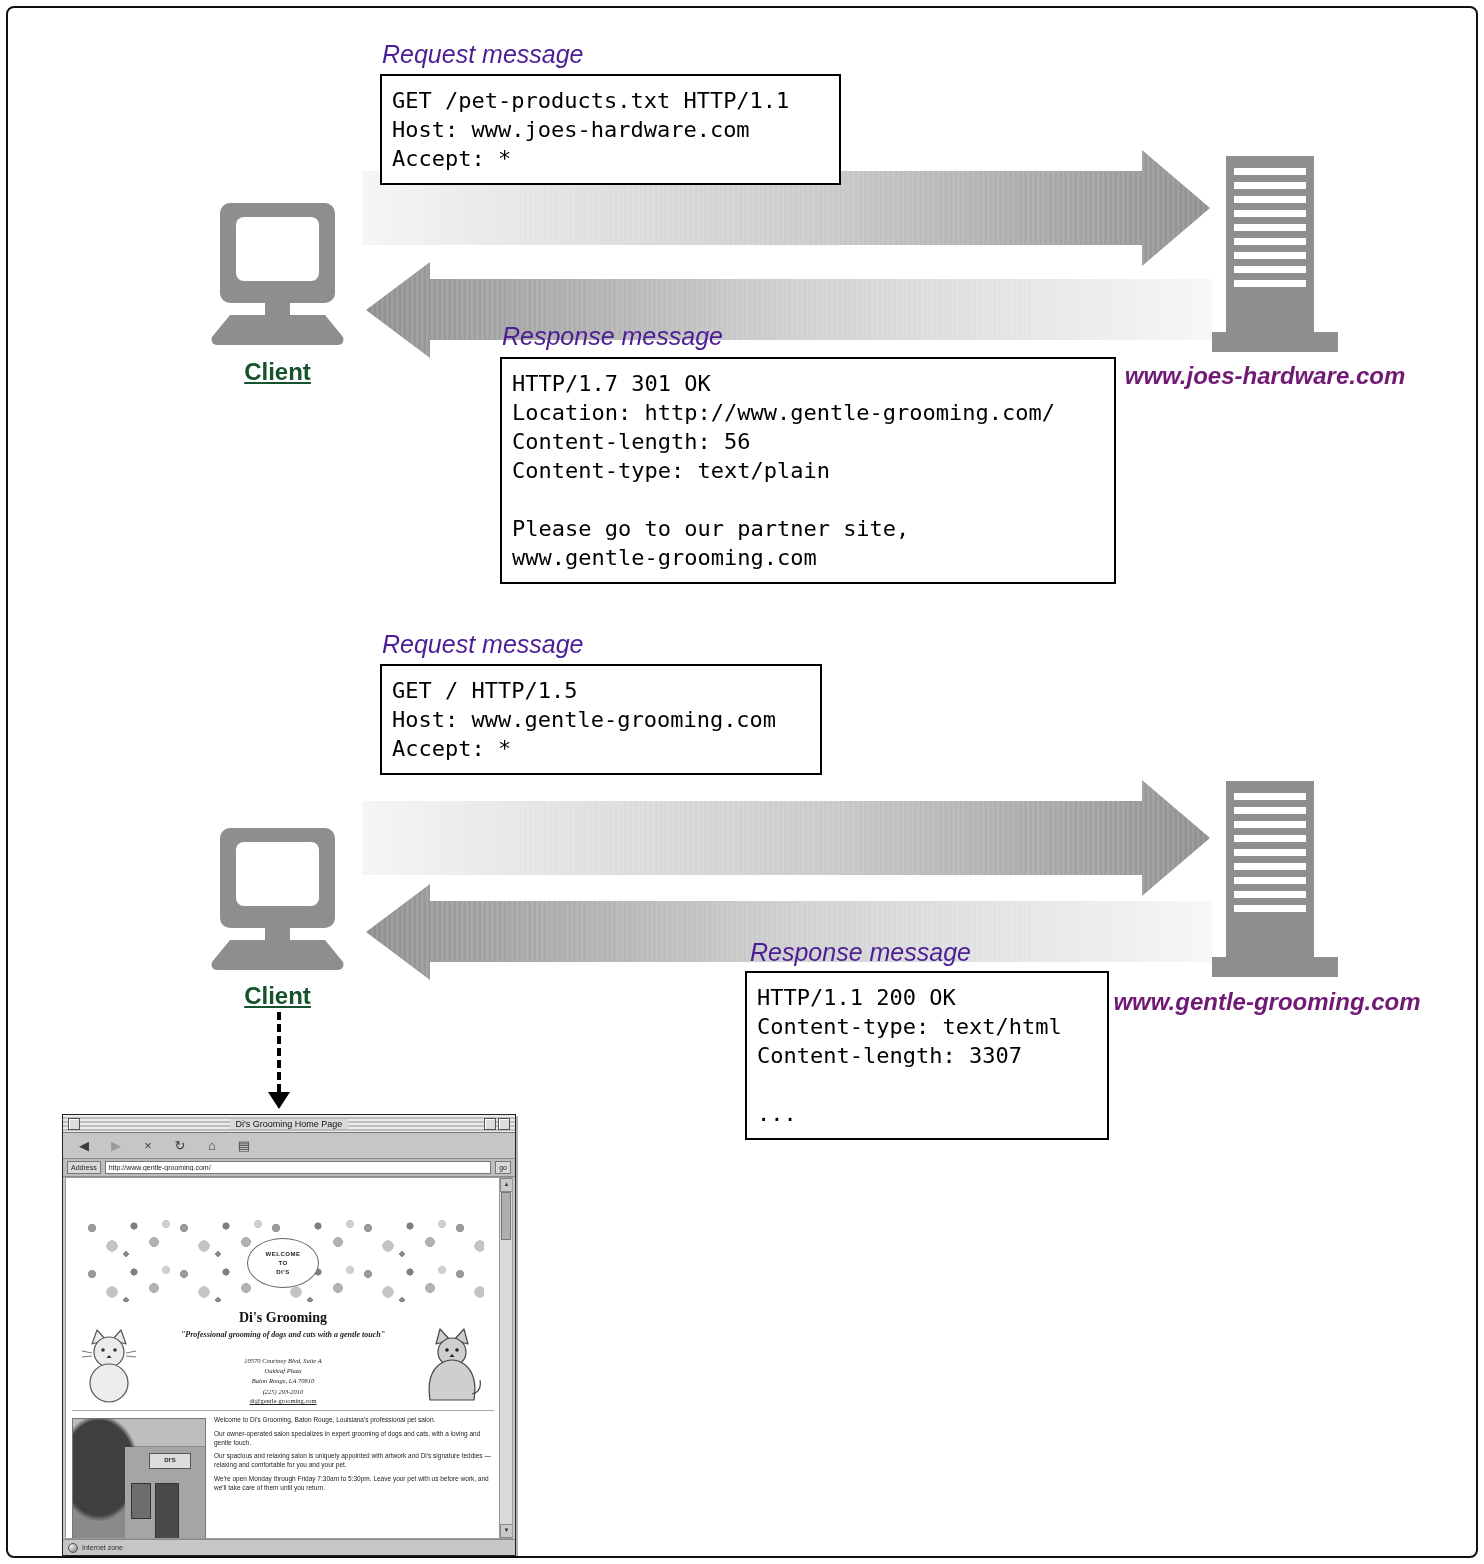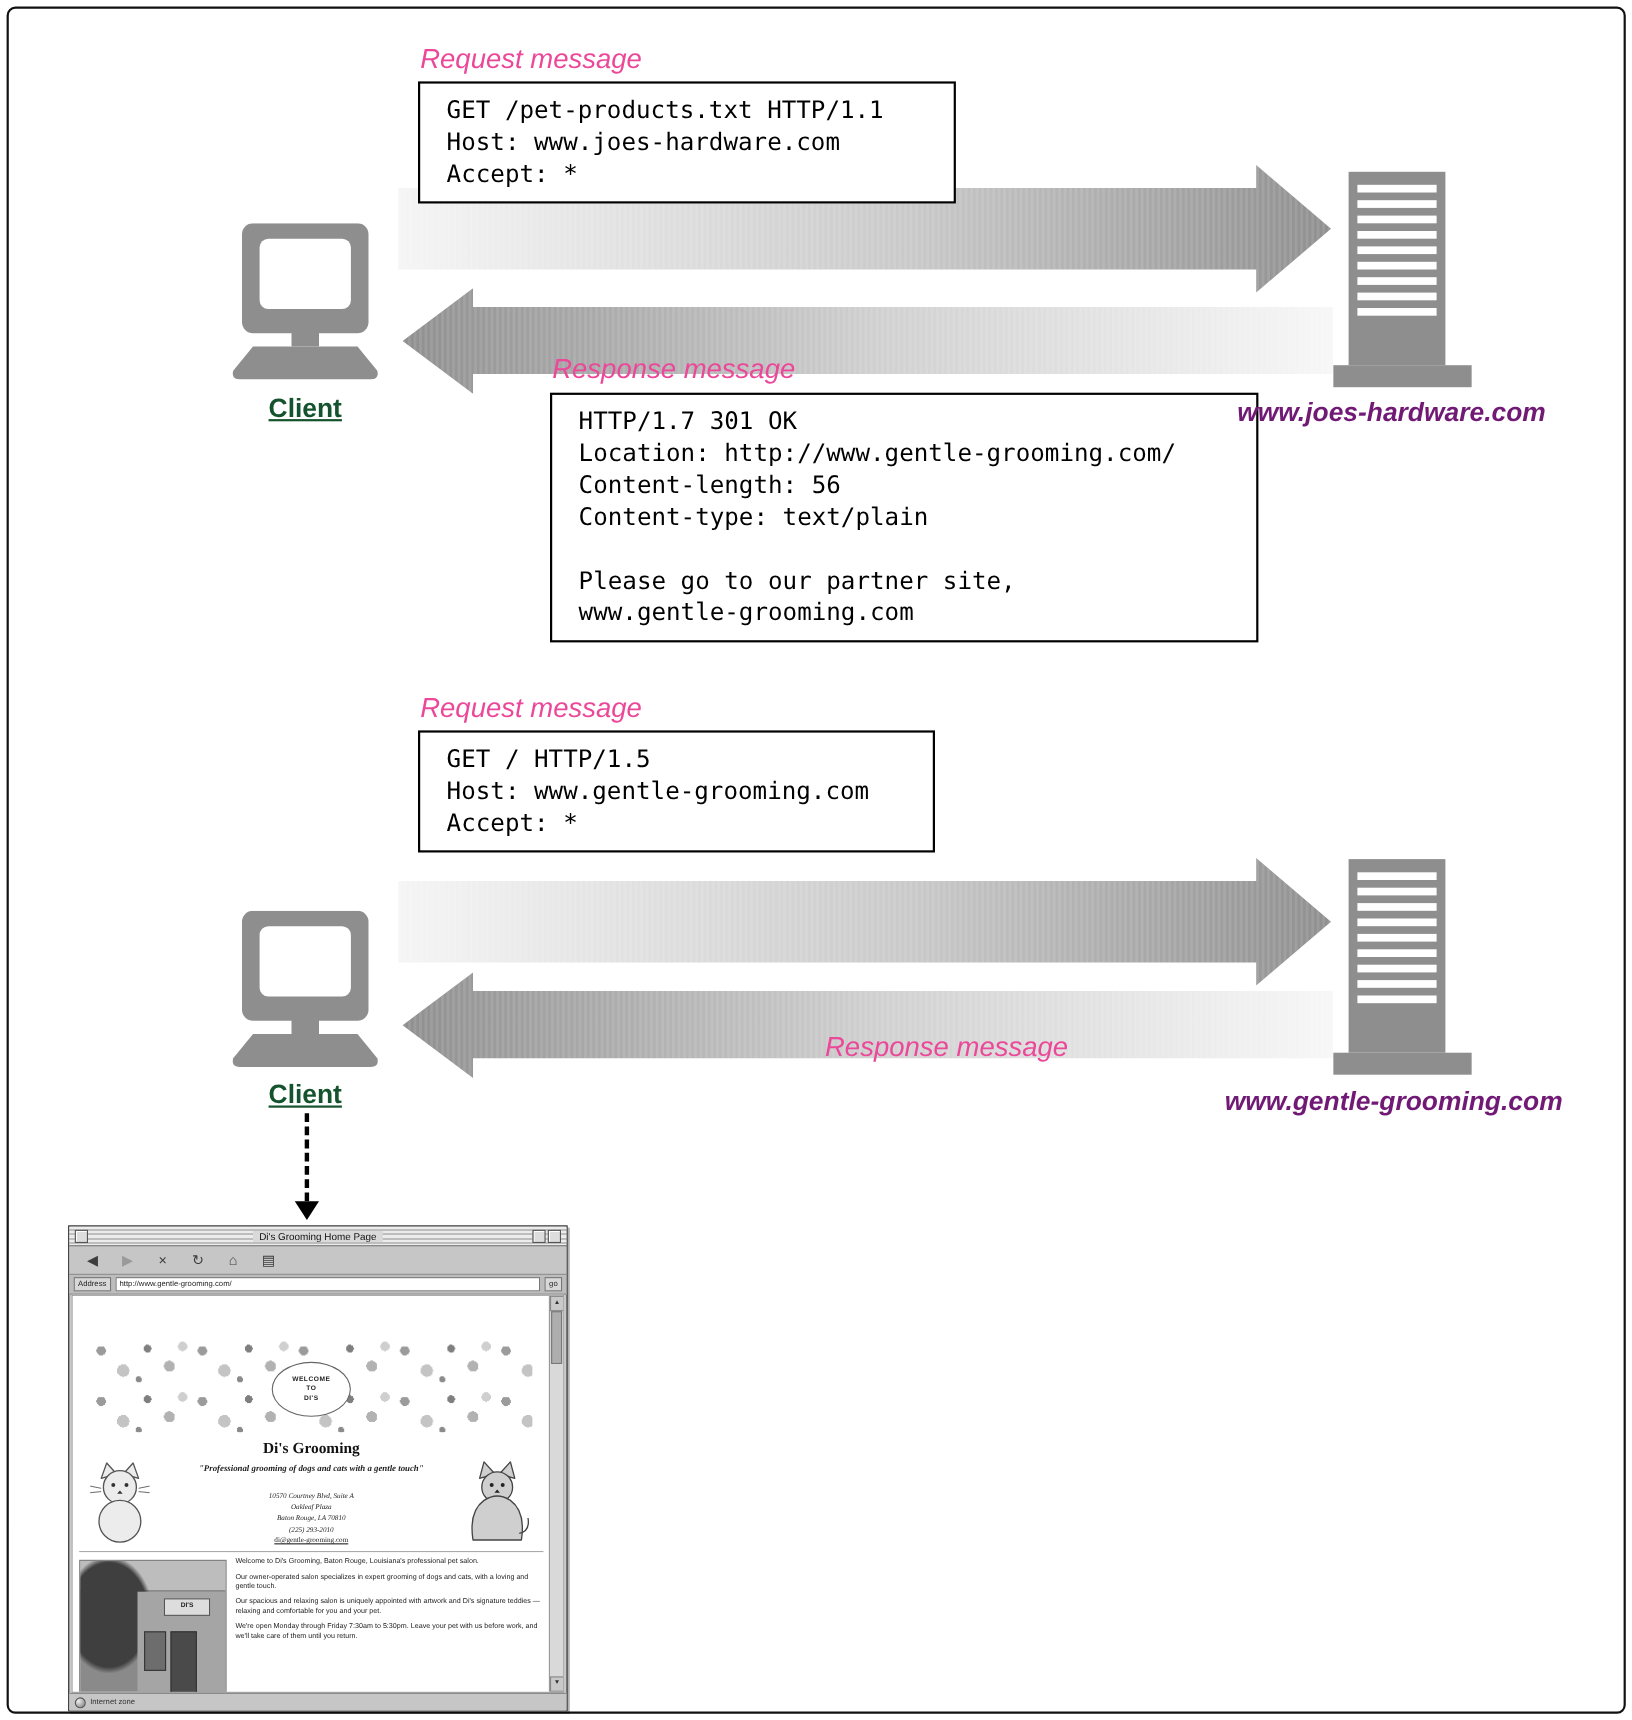--- a/index.html
+++ b/index.html
@@ -1,23 +1,23 @@
 <!DOCTYPE html>
 <html><head>
 <meta charset="utf-8">
 <style>
   html,body{margin:0;padding:0;background:#fff;}
   .canvas{position:relative;width:1484px;height:1564px;background:#fff;
           font-family:"Liberation Sans",sans-serif;overflow:hidden;}
   .frame{position:absolute;inset:6px;border:2px solid #111;border-radius:8px;z-index:0;}
 
   
-  .msg-label{position:absolute;z-index:6;font:italic 25px "Liberation Sans",sans-serif;color:#ec4899;}
+  .msg-label{position:absolute;z-index:6;font:italic 25px "Liberation Sans",sans-serif;color:#4c1d95;}
   .msgbox{position:absolute;z-index:5;margin:0;background:#fff;border:2px solid #000;
-          font:22px "DejaVu Sans Mono",monospace;line-height:1.32;padding:10px 24px;
+          font:22px "DejaVu Sans Mono",monospace;line-height:1.32;padding:10px 10px;
           white-space:pre;color:#000;}
   .client-label{position:absolute;z-index:6;font:bold 24px "Liberation Sans",sans-serif;
           text-align:center;color:#14532d;text-decoration:underline;}
   .server-label{position:absolute;z-index:6;font:bold italic 24px "Liberation Sans",sans-serif;
           text-align:center;color:#701a75;}
   .icon{position:absolute;z-index:2;}
   .arrow{position:absolute;z-index:1;}
 
   
   .dashed-arrow{position:absolute;left:266px;top:1012px;width:26px;height:100px;z-index:2;}
@@ -248,20 +248,25 @@
     </svg>
   </div>
   <div class="server-label" style="left:1112px;top:988px;width:310px;">www.gentle-grooming.com</div>
 
   <div class="msg-label" style="left:382px;top:630px;">Request message</div>
   <pre class="msgbox" style="left:380px;top:664px;width:418px;">GET / HTTP/1.5
 Host: www.gentle-grooming.com
 Accept: *</pre>
 
   <div class="msg-label" style="left:750px;top:938px;">Response message</div>
+  <pre class="msgbox" style="left:745px;top:971px;width:340px;">HTTP/1.1 200 OK
+Content-type: text/html
+Content-length: 3307
+
+...</pre>
 
   <div class="dashed-arrow">
     <div class="dash-line"></div>
     <div class="dash-head"></div>
   </div>
 
   <div class="browser">
     <div class="titlebar">
       <span class="tb-box tb-close"></span>
       <span class="window-title">Di's Grooming Home Page</span>

